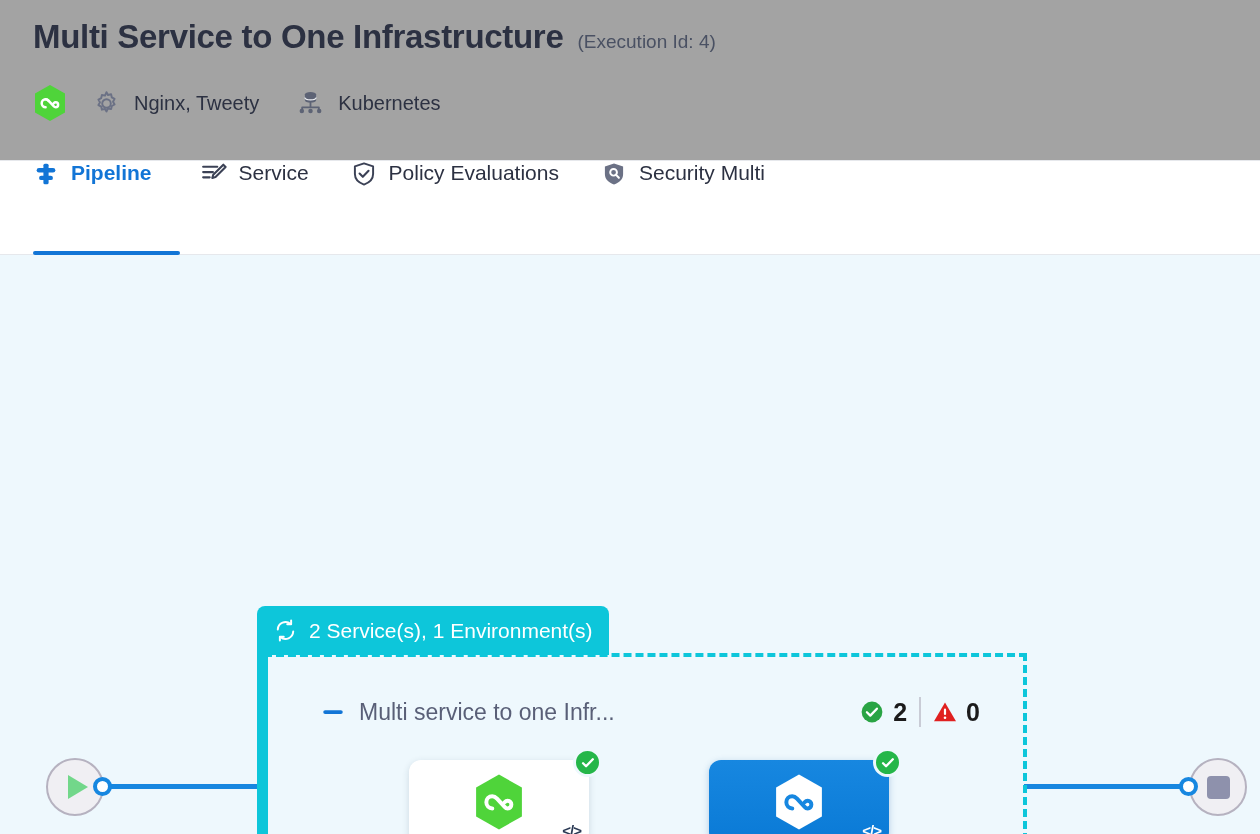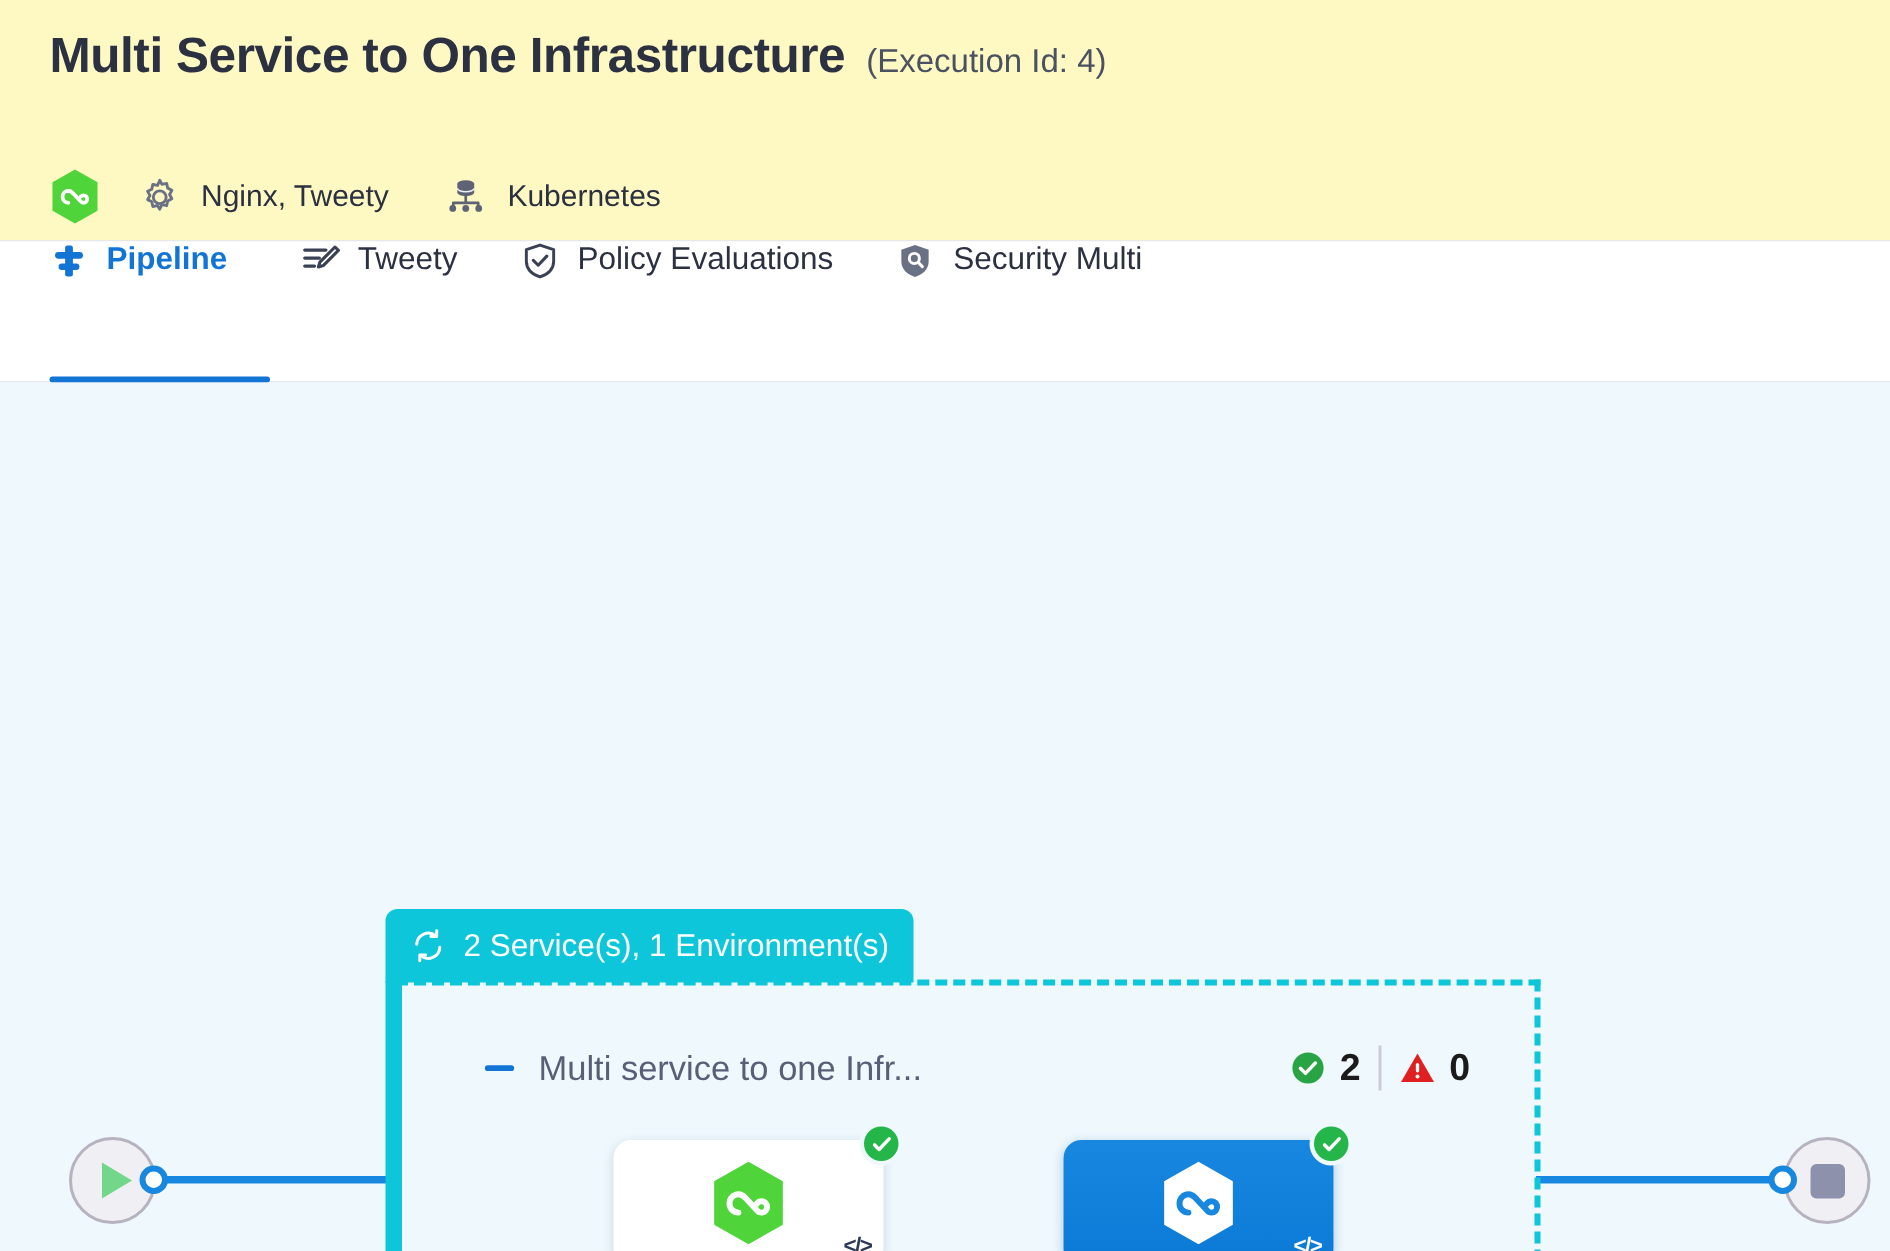--- a/index.html
+++ b/index.html
@@ -7,37 +7,37 @@
     width: 1260px; height: 834px;
     font-family: "Liberation Sans", sans-serif;
     background: #ffffff;
     overflow: hidden;
   }
   .page { position: relative; width: 1260px; height: 834px; }
 
   
   .header {
     position: absolute; left: 0; top: 0; width: 1260px; height: 161px;
-    background: #fef9c3; border-bottom: 1px solid #e6e8ec;
+    background: #a3a3a3; border-bottom: 1px solid #e6e8ec;
   }
   .title-row {
     position: absolute; left: 33px; top: 18px;
     display: flex; align-items: baseline; gap: 14px;
   }
   .page-title {
     font-size: 33px; font-weight: bold; color: #2c3142;
     letter-spacing: -0.3px; white-space: nowrap;
   }
-  .exec-id { font-size: 22px; color: #4a5163; white-space: nowrap; }
+  .exec-id { font-size: 19px; color: #4a5163; white-space: nowrap; }
 
   .meta-row {
     position: absolute; left: 33px; top: 84px;
     display: flex; align-items: center;
   }
-  .meta-item { display: flex; align-items: center; margin-top: 28px; }
+  .meta-item { display: flex; align-items: center; }
   .meta-label {
     font-size: 20px; color: #2c3142; white-space: nowrap;
   }
   .hexlogo-sm { width: 34px; height: 38px; display: block; }
   .gear-ico { width: 27px; height: 27px; display: block; }
   .k8s-ico { width: 27px; height: 28px; display: block; }
 
   
   .tabs {
     position: absolute; left: 0; top: 161px; width: 1260px; height: 94px;
@@ -218,21 +218,21 @@
         <rect x="5.6" y="13.6" width="12.8" height="4.0" rx="2" fill="#1275d6"></rect>
       </svg>
       <span class="tab-label">Pipeline</span>
     </div>
 
     <div class="tab">
       <svg class="tab-ico" viewBox="0 0 24 24">
         <path d="M2 5.3h13M2 10.2h9M2 15.1h6" fill="none" stroke="#3b4155" stroke-width="2" stroke-linecap="round"></path>
         <path d="M20.6 3.4l2.1 2.1-9.3 9.3-3 .9.9-3z" fill="none" stroke="#3b4155" stroke-width="1.9" stroke-linejoin="round"></path>
       </svg>
-      <span class="tab-label">Tweety</span>
+      <span class="tab-label">Service</span>
     </div>
 
     <div class="tab">
       <svg class="tab-ico" viewBox="0 0 24 24">
         <path d="M12 2.2L20.4 5v7.1c0 5-3.5 8-8.4 9.7-4.9-1.7-8.4-4.7-8.4-9.7V5z" fill="none" stroke="#3b4155" stroke-width="1.8" stroke-linejoin="round"></path>
         <path d="M7.9 11.6l3 3 5.3-5.6" fill="none" stroke="#3b4155" stroke-width="1.9" stroke-linecap="round" stroke-linejoin="round"></path>
       </svg>
       <span class="tab-label">Policy Evaluations</span>
     </div>
 

